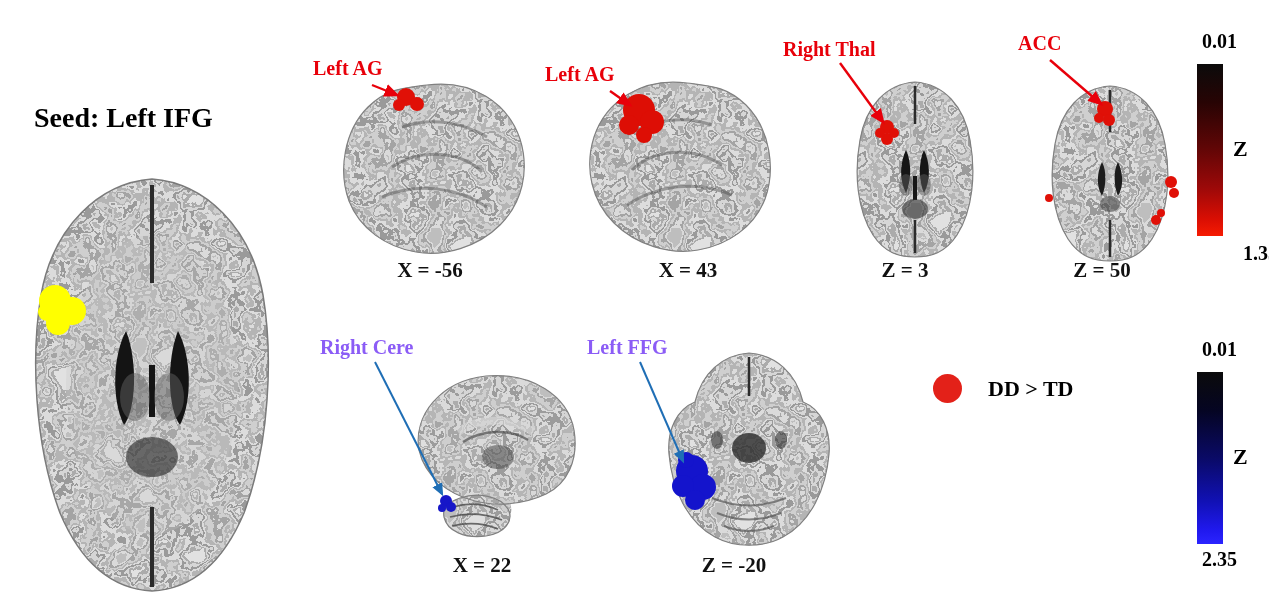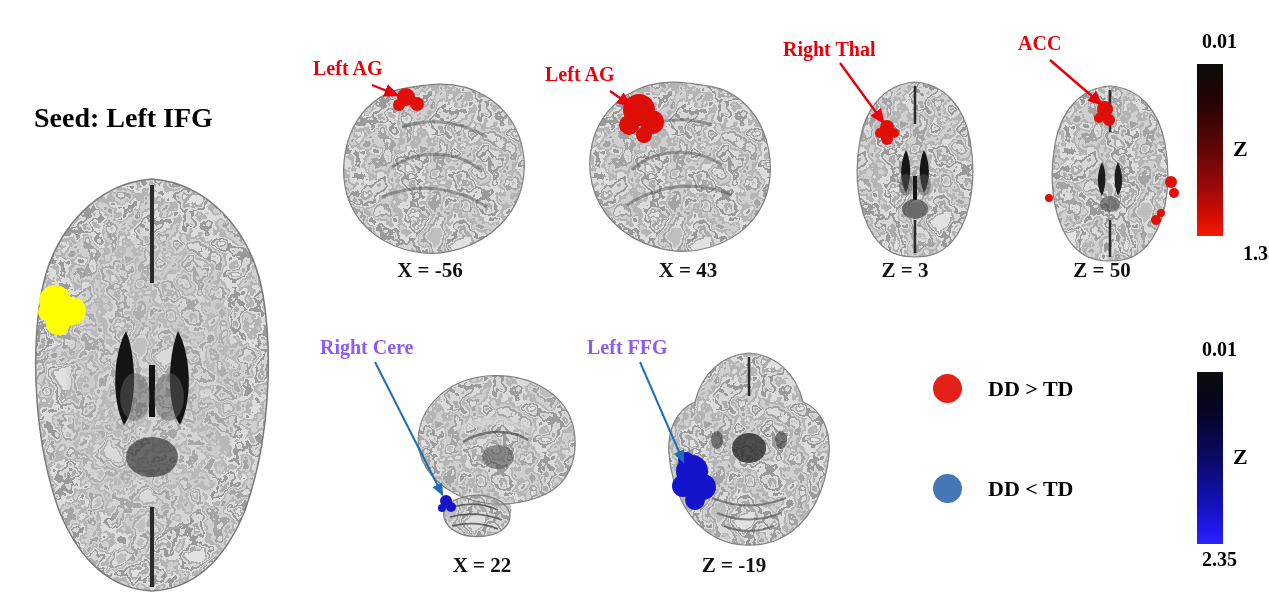--- a/index.html
+++ b/index.html
@@ -275,30 +275,26 @@
       <path transform="translate(78,18)" d="M87,5 C114,7 134,25 141,54 C159,61 169,82 167,106 C164,141 149,174 121,189 C101,200 73,200 53,189 C25,174 10,141 7,106 C5,82 15,61 33,54 C40,25 60,7 87,5 Z" fill="none" stroke="#808080" stroke-width="1.2"></path>
       <g fill="#1414cc">
         <circle cx="108" cy="141" r="16"></circle>
           <circle cx="119" cy="157" r="13"></circle>
         <circle cx="99" cy="156" r="11"></circle>
           <circle cx="111" cy="170" r="10"></circle>
           <circle cx="102" cy="130" r="8"></circle>
       </g>
       <line x1="56" y1="32" x2="99" y2="131" stroke="#1f6eb5" stroke-width="2" marker-end="url(#arrB)"></line>
     </svg>
-    <div class="coord" style="left:90px;top:223px">Z = -19</div>
+    <div class="coord" style="left:90px;top:223px">Z = -20</div>
   </div>
 
   <div class="legend-item" style="left:933px;top:374px">
     <span class="legend-dot" style="background:#e32119"></span>
     <span class="legend-label">DD &gt; TD</span>
-  </div>
-  <div class="legend-item" style="left:933px;top:474px">
-    <span class="legend-dot" style="background:#4576b5"></span>
-    <span class="legend-label">DD &lt; TD</span>
   </div>
 
   <div class="cb-num" style="left:1181px;top:30px">0.01</div>
   <div class="colorbar cb-red" style="left:1197px;top:64px;height:172px"></div>
   <div class="cb-z" style="left:1233px;top:136px">Z</div>
   <div class="cb-num" style="left:1222px;top:242px">1.33</div>
 
   <div class="cb-num" style="left:1181px;top:338px">0.01</div>
   <div class="colorbar cb-blue" style="left:1197px;top:372px;height:172px"></div>
   <div class="cb-z" style="left:1233px;top:444px">Z</div>

